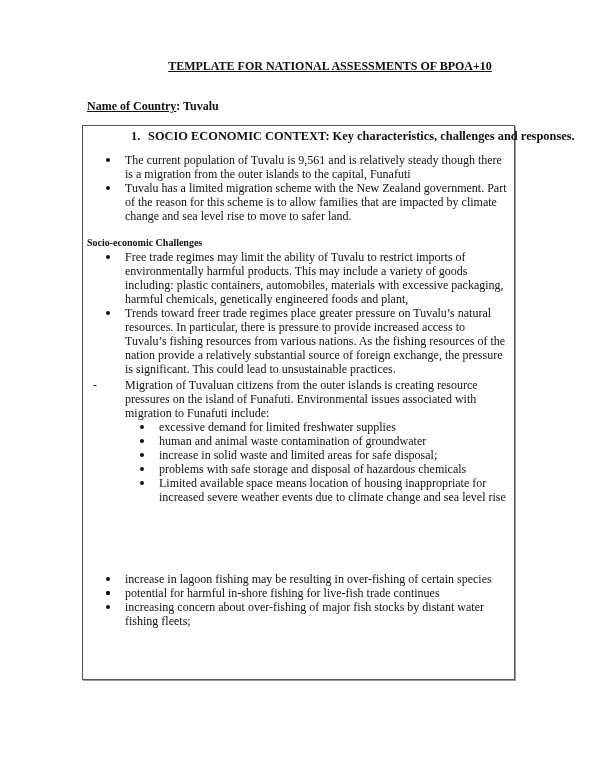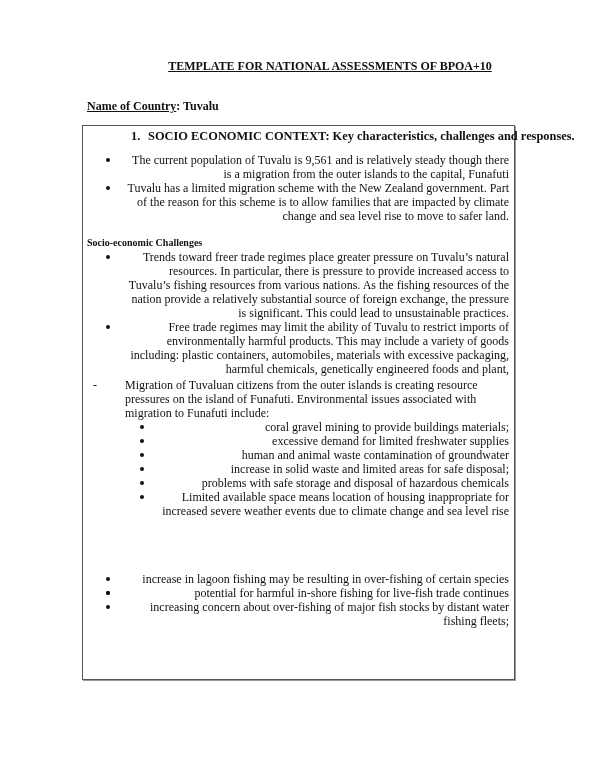--- a/index.html
+++ b/index.html
@@ -64,21 +64,20 @@
     }
     ul.bullets {
       list-style: none;
       margin: 0;
       padding: 0;
       position: absolute;
     }
     ul.bullets li {
       position: relative;
       padding-left: 34px;
-      text-align: right;
     }
     ul.bullets li .marker {
       position: absolute;
       left: 0;
       width: 34px;
       text-align: center;
       left: 0;
     }
     .intro-list {
       top: 27px;
@@ -160,35 +159,34 @@
       <span class="marker"><span class="bullet-dot"></span></span>
       <span>Tuvalu has a limited migration scheme with the New Zealand government. Part of the reason for this scheme is to allow families that are impacted by climate change and sea level rise to move to safer land.</span>
     </li>
   </ul>
 
   <div class="sub-heading">Socio-economic Challenges</div>
 
   <ul class="bullets challenges-list">
     <li>
       <span class="marker"><span class="bullet-dot"></span></span>
-      <span>Trends toward freer trade regimes place greater pressure on Tuvalu’s natural resources. In particular, there is pressure to provide increased access to Tuvalu’s fishing resources from various nations. As the fishing resources of the nation provide a relatively substantial source of foreign exchange, the pressure is significant. This could lead to unsustainable practices.</span>
+      <span>Free trade regimes may limit the ability of Tuvalu to restrict imports of environmentally harmful products. This may include a variety of goods including: plastic containers, automobiles, materials with excessive packaging, harmful chemicals, genetically engineered foods and plant,</span>
     </li>
     <li>
       <span class="marker"><span class="bullet-dot"></span></span>
-      <span>Free trade regimes may limit the ability of Tuvalu to restrict imports of environmentally harmful products. This may include a variety of goods including: plastic containers, automobiles, materials with excessive packaging, harmful chemicals, genetically engineered foods and plant,</span>
+      <span>Trends toward freer trade regimes place greater pressure on Tuvalu’s natural resources. In particular, there is pressure to provide increased access to Tuvalu’s fishing resources from various nations. As the fishing resources of the nation provide a relatively substantial source of foreign exchange, the pressure is significant. This could lead to unsustainable practices.</span>
     </li>
   </ul>
 
   <div class="migration-item">
     <span class="marker">-</span>
     <span>Migration of Tuvaluan citizens from the outer islands is creating resource pressures on the island of Funafuti. Environmental issues associated with migration to Funafuti include:</span>
   </div>
 
   <ul class="bullets issues-list">
-    <li><span class="marker"><span class="bullet-dot"></span></span><span>coral gravel mining to provide buildings materials;</span></li>
     <li><span class="marker"><span class="bullet-dot"></span></span><span>excessive demand for limited freshwater supplies</span></li>
     <li><span class="marker"><span class="bullet-dot"></span></span><span>human and animal waste contamination of groundwater</span></li>
     <li><span class="marker"><span class="bullet-dot"></span></span><span>increase in solid waste and limited areas for safe disposal;</span></li>
     <li><span class="marker"><span class="bullet-dot"></span></span><span>problems with safe storage and disposal of hazardous chemicals</span></li>
     <li><span class="marker"><span class="bullet-dot"></span></span><span>Limited available space means location of housing inappropriate for increased severe weather events due to climate change and sea level rise</span></li>
   </ul>
 
   <ul class="bullets tail-list">
     <li><span class="marker"><span class="bullet-dot"></span></span><span>increase in lagoon fishing may be resulting in over-fishing of certain species</span></li>
     <li><span class="marker"><span class="bullet-dot"></span></span></li>

